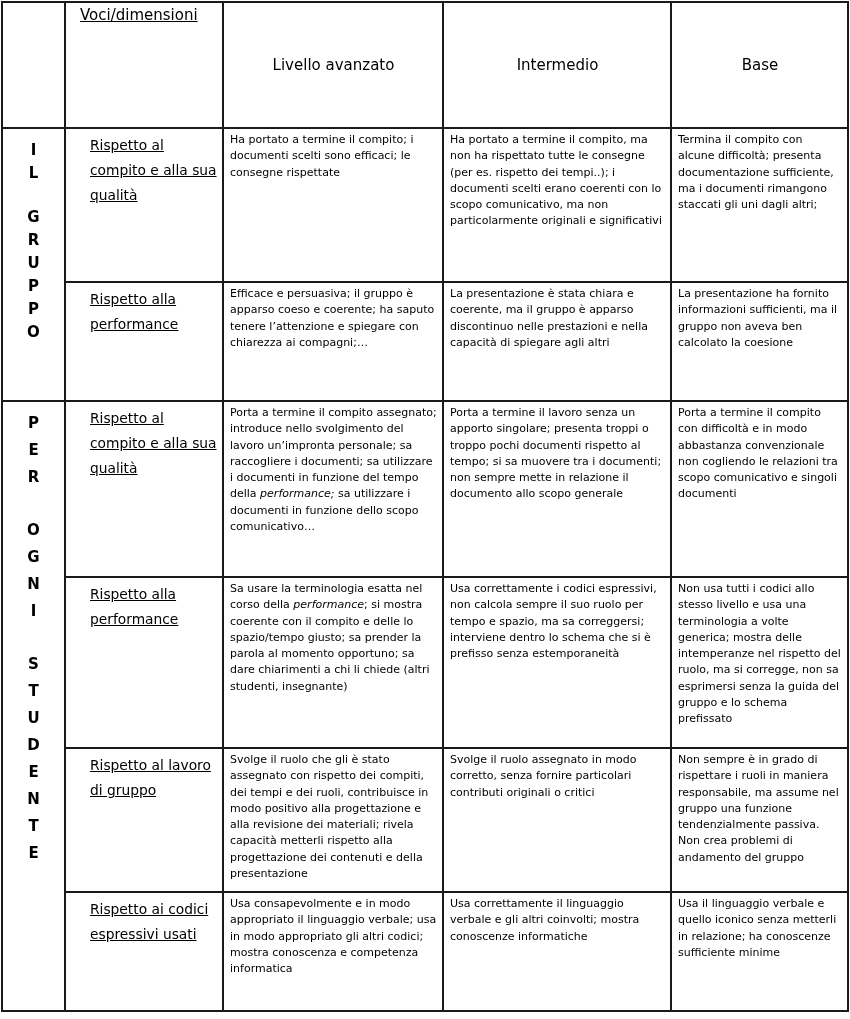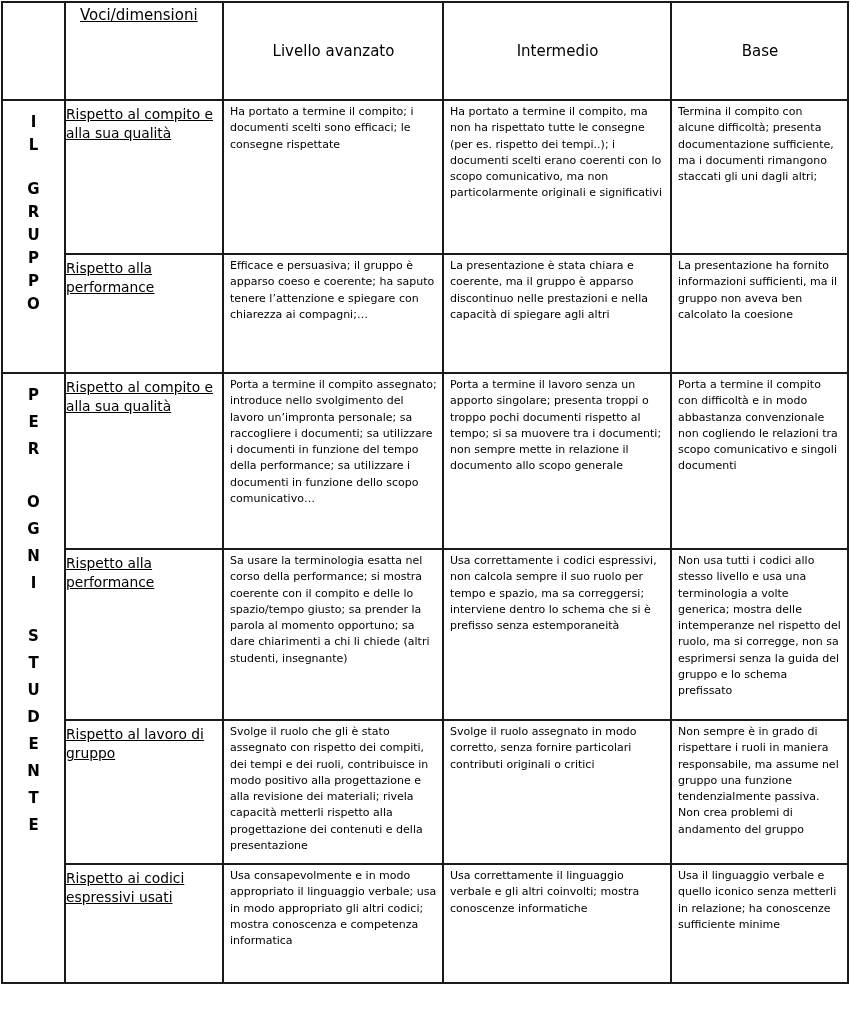--- a/index.html
+++ b/index.html
@@ -30,25 +30,25 @@
     font-size: 15px;
     line-height: 19px;
   }
   td.criteria-header {
     vertical-align: top;
     font-size: 15px;
     padding: 4px 4px 4px 14px;
   }
   td.crit {
     font-size: 13.8px;
-    line-height: 19px;
-    padding: 4px 4px 4px 0;
+    line-height: 25px;
+    padding: 4px 4px 4px 24px;
   }
   .u { text-decoration: underline; }
-  .it { }
+  .it { font-style: italic; }
   td.vcell {
     text-align: center;
     vertical-align: top;
     font-weight: bold;
     font-size: 15px;
     padding: 0;
   }
   .vcell.s1 { padding-top: 10px; }
   .vcell.s2 { padding-top: 8px; }
   .vword div { line-height: 23px; }
@@ -61,21 +61,21 @@
 
 <table class="rubric">
   <colgroup>
     <col style="width:63px">
       <col style="width:158px">
       <col style="width:220px">
       <col style="width:228px">
       <col style="width:177px">
   </colgroup>
   <tbody>
-    <tr style="height:98px">
+    <tr style="height:126px">
       <td></td>
       <td class="criteria-header"><span class="u">Voci/dimensioni</span></td>
       <td class="level-header">Livello avanzato</td>
       <td class="level-header">Intermedio</td>
       <td class="level-header">Base</td>
     </tr>
 
     <tr style="height:154px">
       <td class="vcell s1" rowspan="2">
           <div class="vword">

